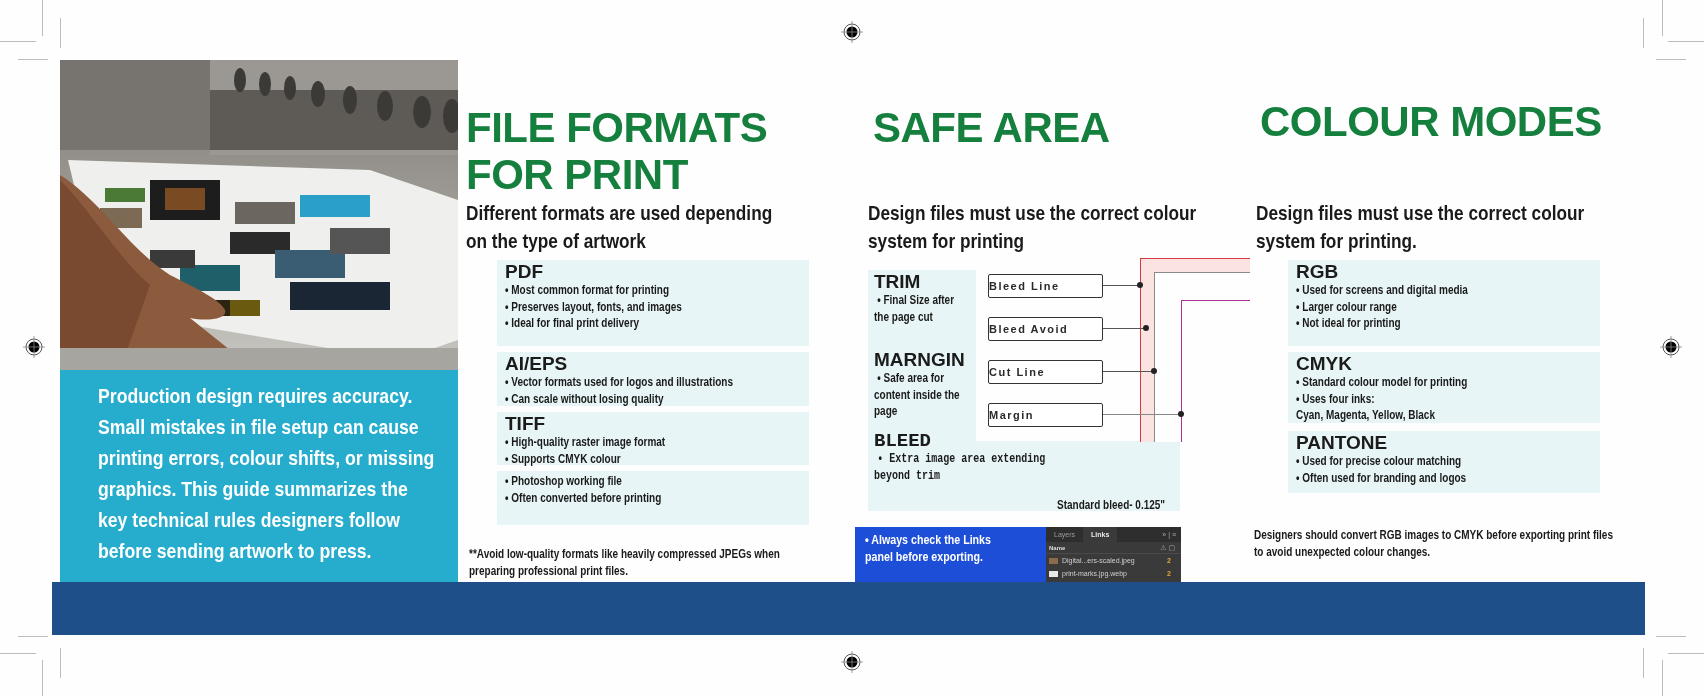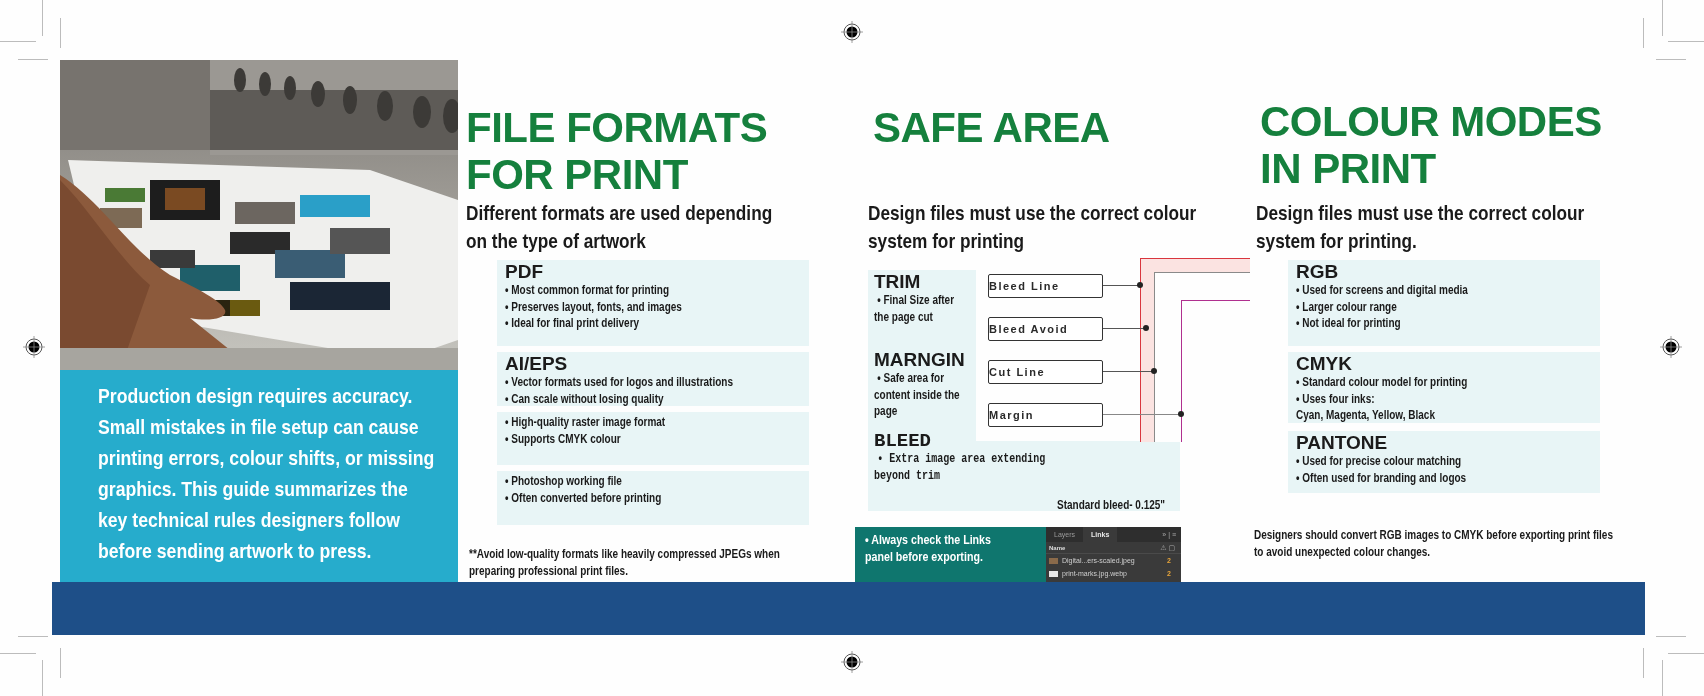--- a/index.html
+++ b/index.html
@@ -26,21 +26,21 @@
   .card-title { font-weight: bold; font-size: 19px; line-height: 20px; color: #1b1b1b; }
   .card-line { font-weight: bold; font-size: 12.5px; line-height: 16.5px; transform: scaleX(0.8); transform-origin: left top; white-space: nowrap; }
 
   .note { font-weight: bold; font-size: 12.5px; line-height: 17px; transform: scaleX(0.8); transform-origin: left top; white-space: nowrap; }
 
   .label-box { position: absolute; left: 988px; width: 115px; height: 24px; border: 1px solid #333; border-radius: 2px; background: #fff;
     font-size: 11px; font-weight: bold; letter-spacing: 1.5px; line-height: 22px; color: #2a2a2a; }
   .dot { position: absolute; width: 6px; height: 6px; border-radius: 50%; background: #222; }
   .hline { position: absolute; height: 1px; background: #555; }
 
-  .links-callout { left: 855px; top: 527px; width: 192px; height: 55px; background: #0f766e; padding: 4px 0 0 10px; }
+  .links-callout { left: 855px; top: 527px; width: 192px; height: 55px; background: #1d4ed8; padding: 4px 0 0 10px; }
   .links-callout-text { color: #fff; font-weight: bold; font-size: 13px; line-height: 17px; transform: scaleX(0.82); transform-origin: left top; white-space: nowrap; }
   .links-panel { left: 1046px; top: 527px; width: 135px; height: 55px; background: #3a3a3a; overflow: hidden; font-size: 7px; color: #cfcfcf; }
 </style>
 </head>
 <body>
 
 <div class="crop" style="left:0;top:41px;width:36px;height:1px;"></div>
 <div class="crop" style="left:42px;top:0;width:1px;height:36px;"></div>
 <div class="crop" style="left:60px;top:18px;width:1px;height:30px;"></div>
 <div class="crop" style="left:18px;top:59px;width:30px;height:1px;"></div>
@@ -146,20 +146,21 @@
   <div class="card-line">• Most common format for printing</div>
   <div class="card-line">• Preserves layout, fonts, and images</div>
   <div class="card-line">• Ideal for final print delivery</div>
 </div>
 <div class="card" style="left:497px;top:352px;width:312px;height:54px;">
   <div class="card-title">AI/EPS</div>
   <div class="card-line">• Vector formats used for logos and illustrations</div>
   <div class="card-line">• Can scale without losing quality</div>
 </div>
 <div class="card" style="left:497px;top:412px;width:312px;height:53px;">
+  <div class="card-title">TIFF</div>
   <div class="card-line">• High-quality raster image format</div>
   <div class="card-line">• Supports CMYK colour</div>
 </div>
 <div class="card" style="left:497px;top:471px;width:312px;height:54px;">
   <div class="card-line">• Photoshop working file</div>
   <div class="card-line">• Often converted before printing</div>
 </div>
 
 <div class="abs note" style="left:469px;top:546px;">
   <div>**Avoid low-quality formats like heavily compressed JPEGs when</div>
@@ -236,21 +237,20 @@
   </div>
   <div style="display:flex;height:13px;align-items:center;padding-left:3px;">
     <span style="display:inline-block;width:9px;height:6px;background:#e8e8e8;margin-right:4px;"></span>
     <span>print-marks.jpg.webp</span>
     <span style="margin-left:auto;padding-right:10px;color:#e8a53a;font-weight:bold;">2</span>
   </div>
 </div>
 
 <div class="abs h1" style="left:1260px;top:98px;">
   <div>COLOUR MODES</div>
-  <div>IN PRINT</div>
 </div>
 <div class="abs sub" style="left:1256px;top:199px;">
   <div>Design files must use the correct colour</div>
   <div>system for printing.</div>
 </div>
 
 <div class="card" style="left:1288px;top:260px;width:312px;height:86px;">
   <div class="card-title">RGB</div>
   <div class="card-line">• Used for screens and digital media</div>
   <div class="card-line">• Larger colour range</div>

